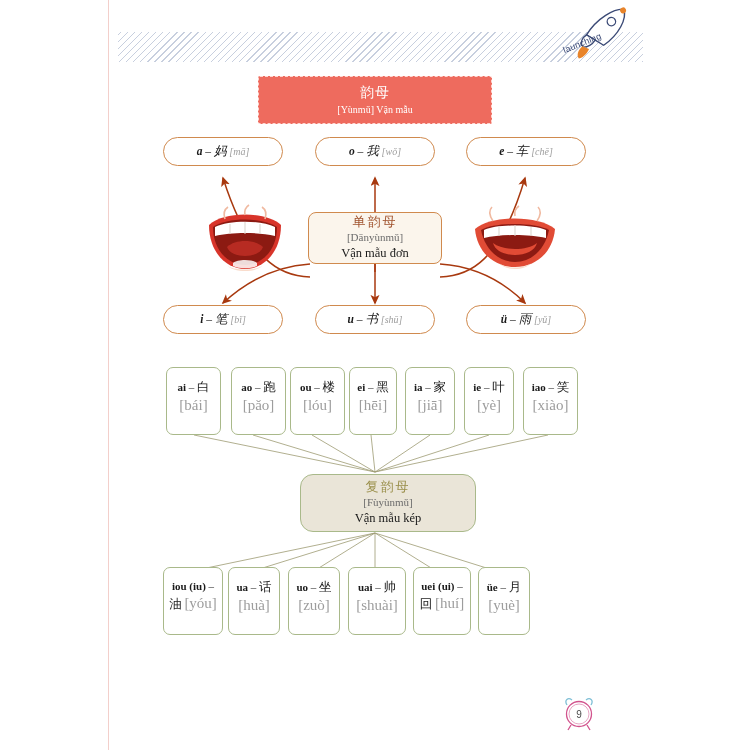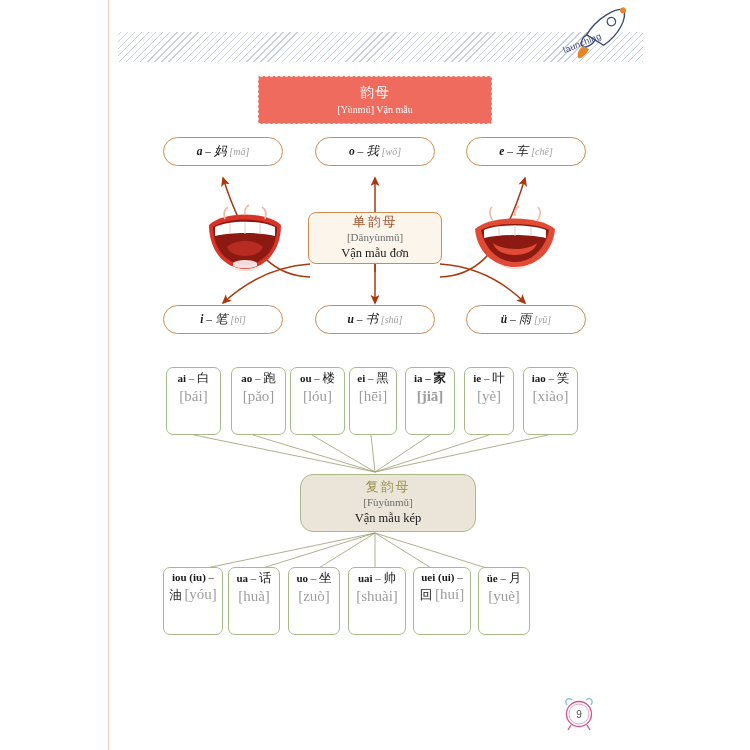--- a/index.html
+++ b/index.html
@@ -70,21 +70,21 @@
   .center-box .py{font-size:11px;color:#6b6b6b;margin-top:1px;}
   .center-box .vi{font-size:12.5px;color:#1a1a1a;margin-top:1px;}
 
   .center-box.green{
     border:1.3px solid #a9b98a;background:#eae5d8;
   }
   .center-box.green .cn{color:#9a8f4a;}
 
   .card{
     border:1.1px solid #a9b98a;border-radius:7px;background:#ffffff;
-    justify-content:flex-start;padding-top:3px;
+    justify-content:flex-start;padding-top:12px;
     font-size:11px;color:#1a1a1a;
   }
   .card .ln{white-space:nowrap;}
   .card .cn{font-size:12.5px;}
   .card .py{color:#9d9d9d;font-size:15px;}
 
   svg.conn{position:absolute;left:0;top:0;width:750px;height:750px;
            pointer-events:none;overflow:visible;}
 
   
@@ -276,21 +276,21 @@
       <span>–</span>
       <span class="cn">楼</span></div>
     <div class="py">[lóu]</div>
   </div>
   <div class="box card" style="left:349px;top:367px;width:48px;height:68px;">
     <div class="ln"><b>ei</b>
       <span>–</span>
       <span class="cn">黑</span></div>
     <div class="py">[hēi]</div>
   </div>
-  <div class="box card" style="left:405px;top:367px;width:50px;height:68px;font-weight:bold;">
+  <div class="box card" style="left:405px;top:367px;width:50px;height:68px;">
     <div class="ln"><b>ia</b>
       <span>–</span>
       <span class="cn">家</span></div>
     <div class="py">[jiā]</div>
   </div>
   <div class="box card" style="left:464px;top:367px;width:50px;height:68px;">
     <div class="ln"><b>ie</b>
       <span>–</span>
       <span class="cn">叶</span></div>
     <div class="py">[yè]</div>

